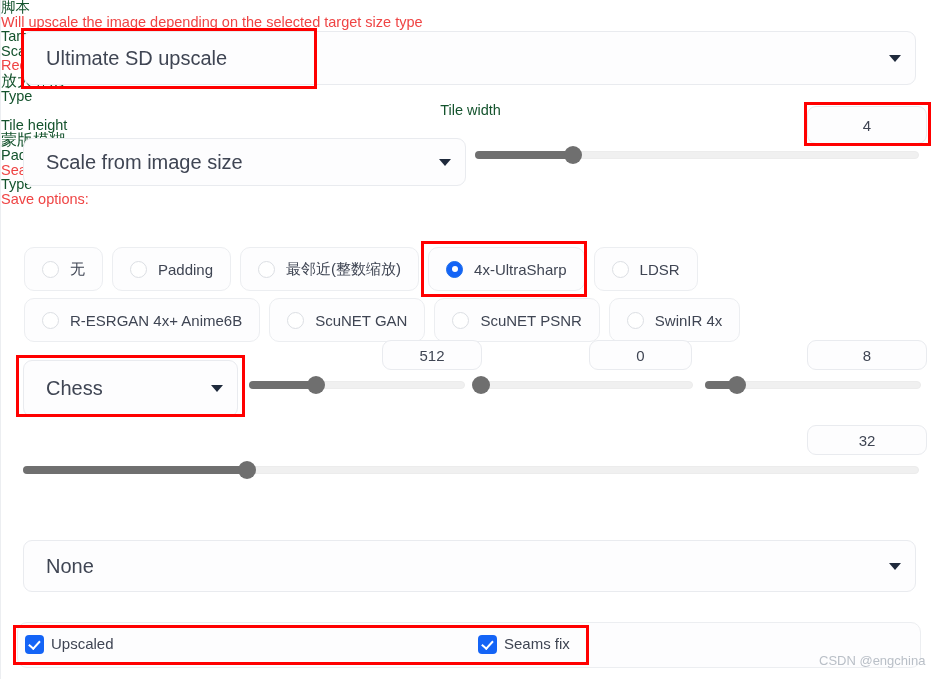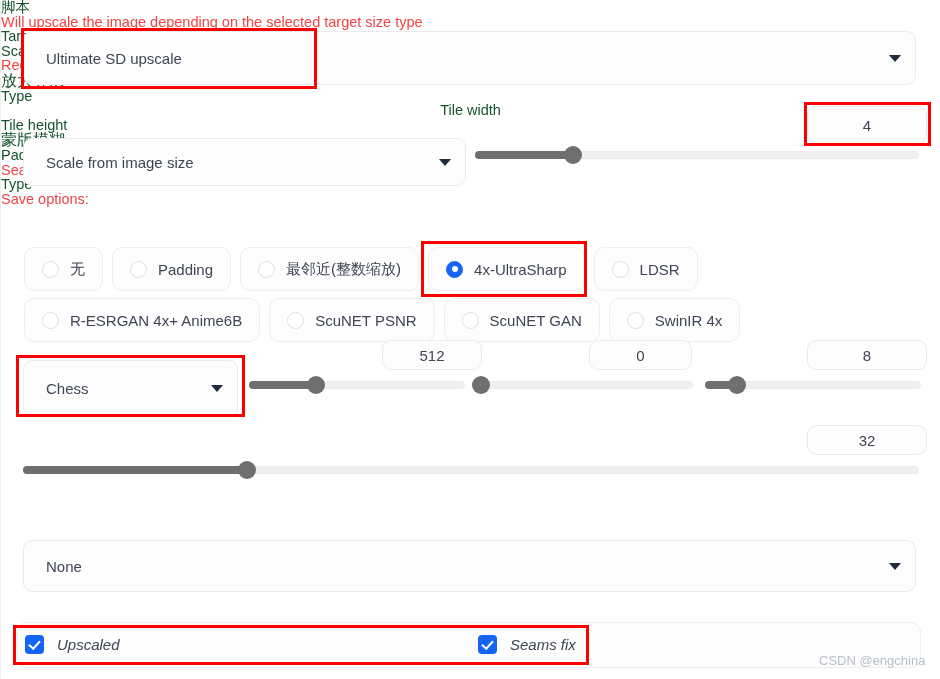--- a/index.html
+++ b/index.html
@@ -37,21 +37,21 @@
   }
 
   .select {
     box-sizing: border-box;
     border: 1px solid #e9ebef;
     border-radius: 9px;
     background: #fdfdfe;
     display: flex;
     align-items: center;
     padding: 0 14px 0 22px;
-    font-size: 15px;
+    font-size: 20px;
     color: #3f4553;
     position: absolute;
   }
   .select .value { flex: 1 1 auto; }
   .caret {
     width: 0; height: 0;
     border-left: 6px solid transparent;
     border-right: 6px solid transparent;
     border-top: 7px solid #1f2a3c;
     flex: 0 0 auto;
@@ -136,23 +136,22 @@
     width: 6px; height: 6px;
     margin: -3px 0 0 -3px;
     border-radius: 50%;
     background: #fff;
   }
 
   
   .check-row {
     position: absolute;
     display: flex;
-    align-items: center;
-    gap: 13px;
-    font-style: italic;
+    align-items: flex-start;
+    gap: 7px;
   }
   .checkbox {
     width: 19px; height: 19px;
     border-radius: 4px;
     background: #1464f6;
     position: relative;
     flex: 0 0 auto;
   }
   .checkbox::after {
     content: "";
@@ -247,25 +246,25 @@
     </div>
   </div>
 
   <div class="radio-row" style="left:23px; top:298px;">
     <div class="pill">
       <span class="radio"></span>
       <span>R-ESRGAN 4x+ Anime6B</span>
     </div>
     <div class="pill">
       <span class="radio"></span>
+      <span>ScuNET GAN</span>
+    </div>
+    <div class="pill">
+      <span class="radio"></span>
       <span>ScuNET PSNR</span>
-    </div>
-    <div class="pill">
-      <span class="radio"></span>
-      <span>ScuNET GAN</span>
     </div>
     <div class="pill">
       <span class="radio"></span>
       <span>SwinIR 4x</span>
     </div>
   </div>
 
   <div class="label" style="left:21px; top:346px;">Type</div>
 
   <div class="select" style="left:22px; top:360px; width:215px; height:57px; padding-left:22px;">

